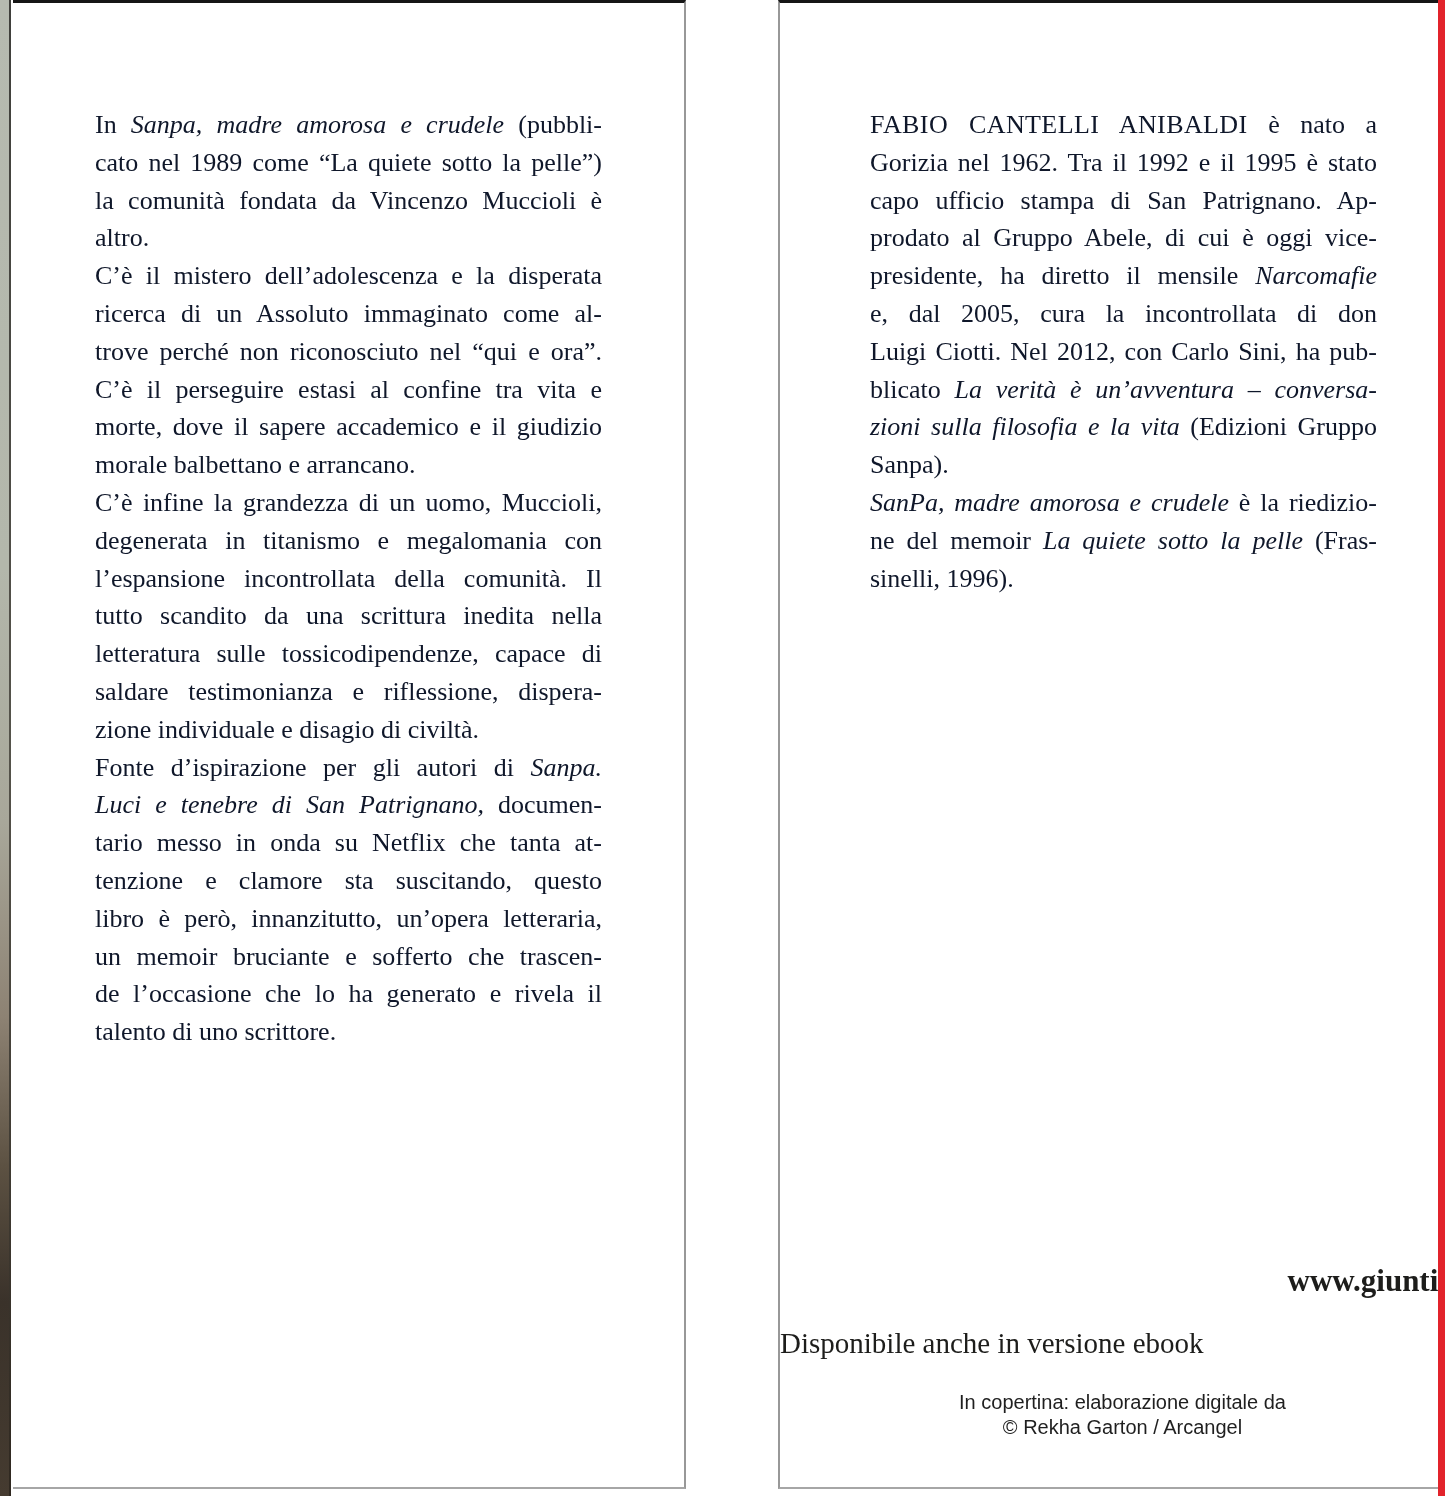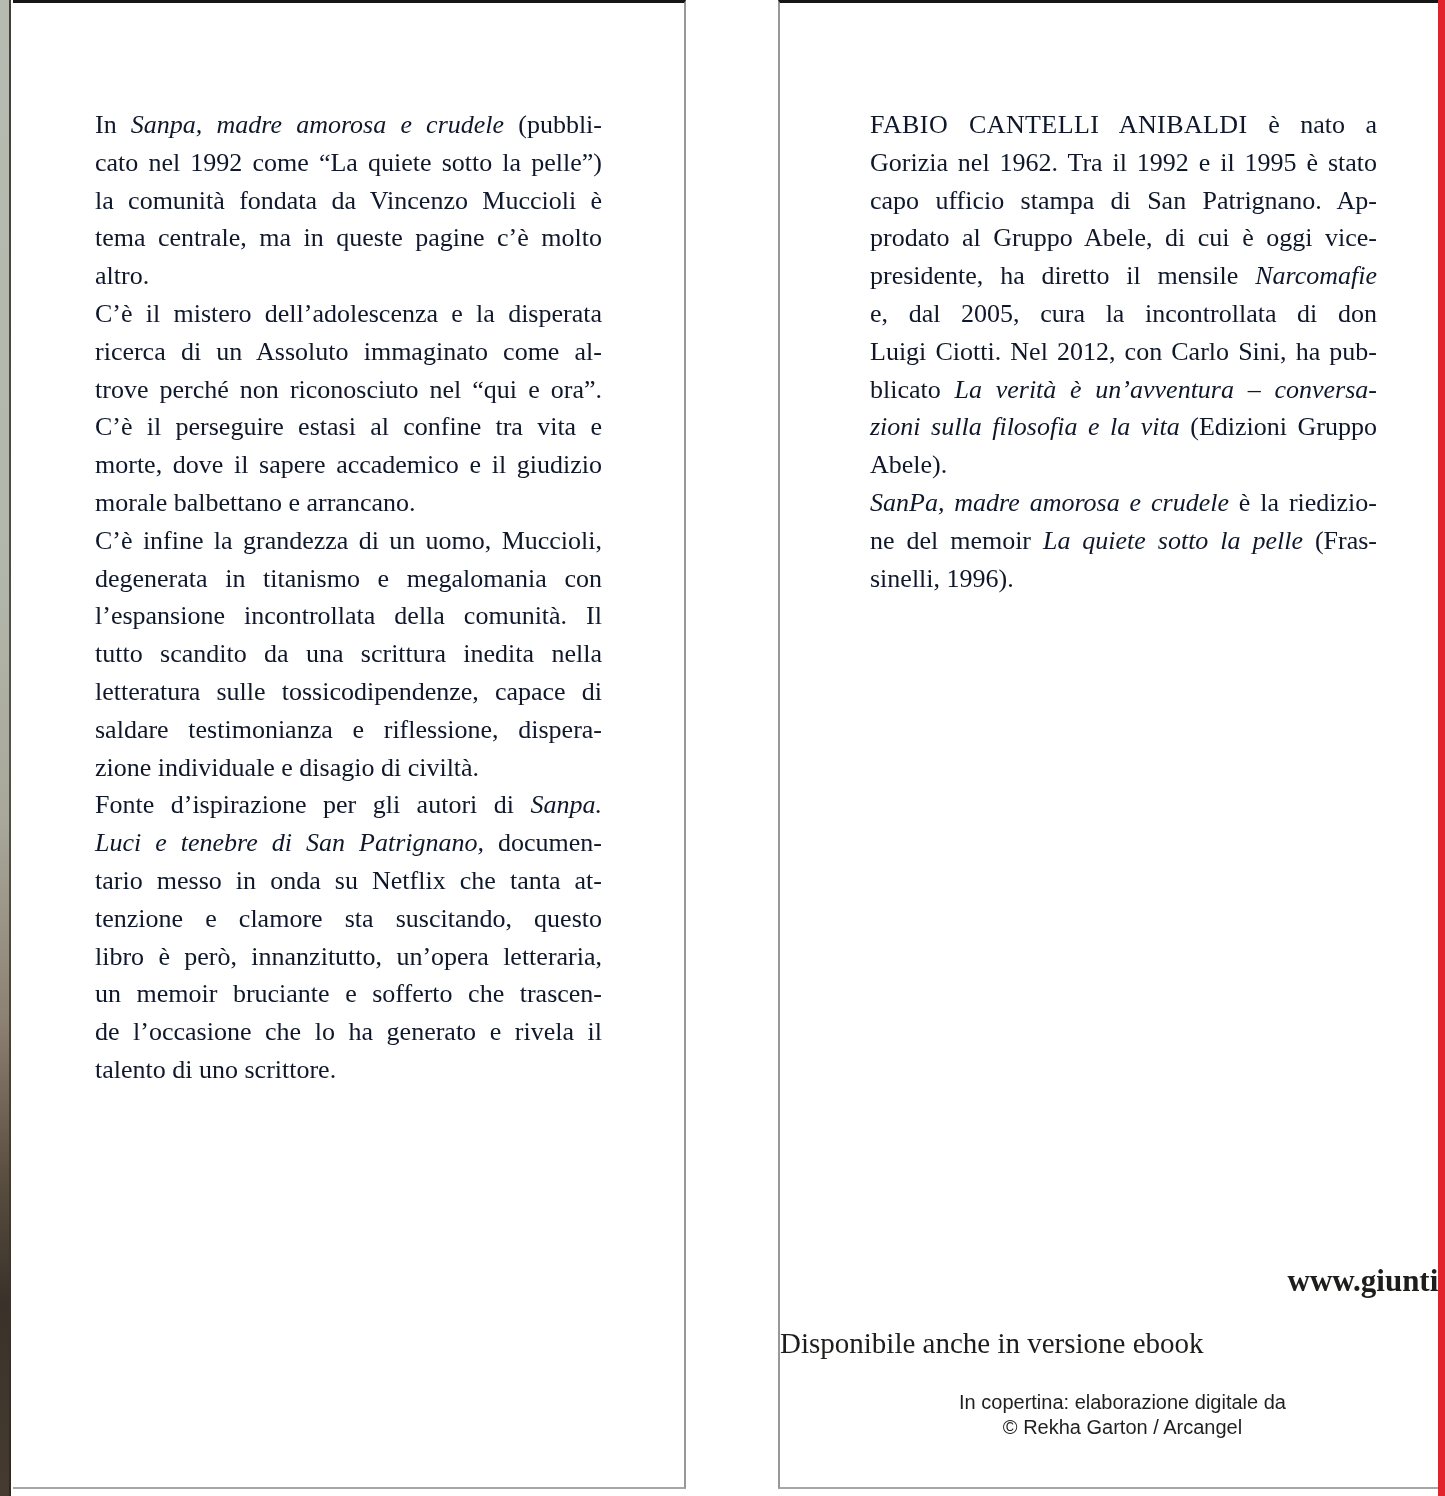--- a/index.html
+++ b/index.html
@@ -72,23 +72,22 @@
 </head>
 <body>
 
 <div class="spine-stripe"></div>
 <div class="spine-edge"></div>
 
 <section class="panel panel-left">
   <div class="textblock">
       <p class="para">
         <span class="line"><span>In </span><span class="it">Sanpa, madre amorosa e crudele</span><span> (pubbli-</span></span>
-        <span class="line"><span>cato nel 1992 come “La quiete sotto la pelle”)</span></span>
+        <span class="line"><span>cato nel 1989 come “La quiete sotto la pelle”)</span></span>
         <span class="line"><span>la comunità fondata da Vincenzo Muccioli è</span></span>
-        <span class="line"><span>tema centrale, ma in queste pagine c’è molto</span></span>
         <span class="line last-line"><span>altro.</span></span>
       </p>
       <p class="para">
         <span class="line"><span>C’è il mistero dell’adolescenza e la disperata</span></span>
         <span class="line"><span>ricerca di un Assoluto immaginato come al-</span></span>
         <span class="line"><span>trove perché non riconosciuto nel “qui e ora”.</span></span>
         <span class="line"><span>C’è il perseguire estasi al confine tra vita e</span></span>
         <span class="line"><span>morte, dove il sapere accademico e il giudizio</span></span>
         <span class="line last-line"><span>morale balbettano e arrancano.</span></span>
       </p>
@@ -119,21 +118,21 @@
       <p class="para">
         <span class="line"><span class="caps">FABIO CANTELLI ANIBALDI</span><span> è nato a</span></span>
         <span class="line"><span>Gorizia nel 1962. Tra il 1992 e il 1995 è stato</span></span>
         <span class="line"><span>capo ufficio stampa di San Patrignano. Ap-</span></span>
         <span class="line"><span>prodato al Gruppo Abele, di cui è oggi vice-</span></span>
         <span class="line"><span>presidente, ha diretto il mensile </span><span class="it">Narcomafie</span></span>
         <span class="line"><span>e, dal 2005, cura la incontrollata di don</span></span>
         <span class="line"><span>Luigi Ciotti. Nel 2012, con Carlo Sini, ha pub-</span></span>
         <span class="line"><span>blicato </span><span class="it">La verità è un’avventura – conversa-</span></span>
         <span class="line"><span class="it">zioni sulla filosofia e la vita</span><span> (Edizioni Gruppo</span></span>
-        <span class="line last-line"><span>Abele).</span></span>
+        <span class="line last-line"><span>Sanpa).</span></span>
       </p>
       <p class="para">
         <span class="line"><span class="it">SanPa, madre amorosa e crudele</span><span> è la riedizio-</span></span>
         <span class="line"><span>ne del memoir </span><span class="it">La quiete sotto la pelle</span><span> (Fras-</span></span>
         <span class="line last-line"><span>sinelli, 1996).</span></span>
       </p>
     </div>
 
   <div class="footer-site">www.giunti.it</div>
   <div class="footer-ebook">Disponibile anche in versione ebook</div>

